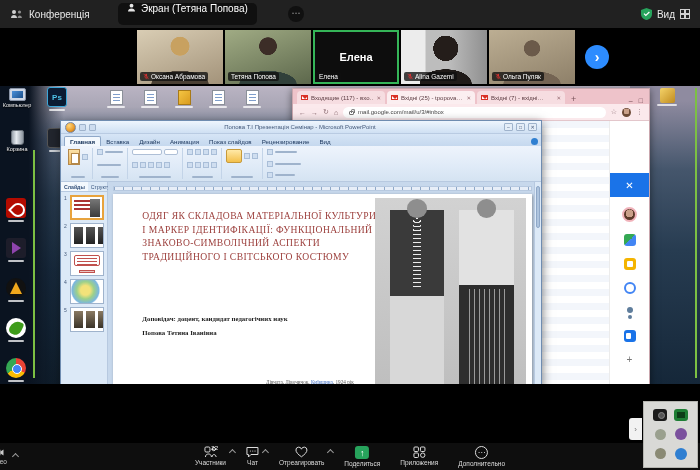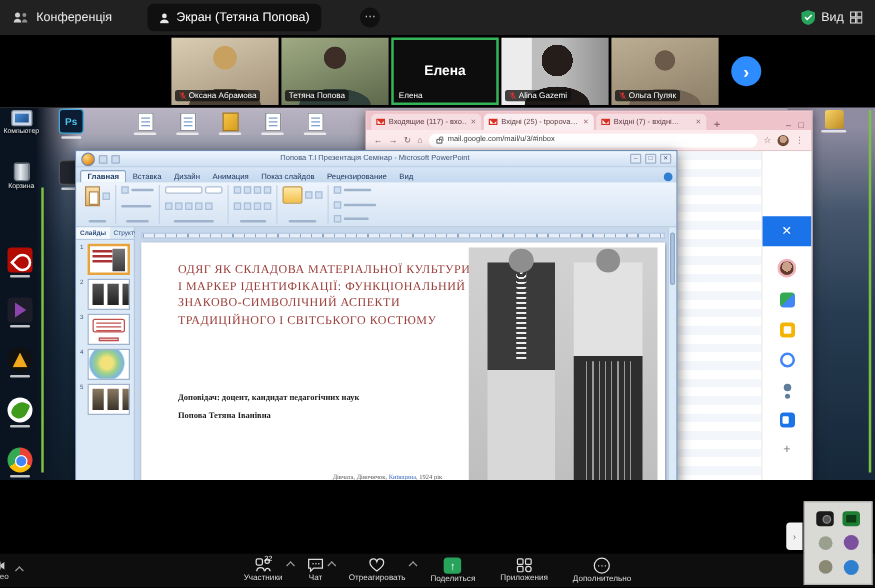--- a/index.html
+++ b/index.html
@@ -3,21 +3,21 @@
 <meta charset="utf-8">
 <style>
   * { box-sizing: border-box; margin: 0; padding: 0; }
   html,body { background:#000; }
   body { font-family:"Liberation Sans", sans-serif; }
   #app { position:relative; width:700px; height:470px; background:#000; overflow:hidden; }
 
   
   .topbar { position:absolute; left:0; top:0; width:700px; height:28px; background:#212121; display:flex; align-items:center; padding:0 10px; }
   .tb-left { display:flex; align-items:center; gap:6px; color:#e9e9e9; font-size:10px; }
-  .tb-tab { position:absolute; left:118px; top:3px; height:22px; background:#101010; border-radius:5px; display:flex; align-items:center; gap:5px; padding:0 9px; color:#fff; font-size:10px; }
+  .tb-tab { position:absolute; left:118px; top:3px; height:22px; background:#101010; border-radius:5px; display:flex; gap:5px; padding:0 9px; color:#fff; font-size:10px; }
   .tb-more { position:absolute; left:288px; top:6px; width:16px; height:16px; border-radius:50%; background:#101010; color:#cfcfcf; font-size:9px; line-height:15px; text-align:center; }
   .tb-right { margin-left:auto; display:flex; align-items:center; gap:5px; color:#e9e9e9; font-size:10px; }
   .icon-svg { display:block; }
 
   
   .filmstrip { position:absolute; left:0; top:28px; width:700px; height:58px; background:#000; display:flex; align-items:center; justify-content:center; gap:2px; padding-left:46px; }
   .tile { position:relative; width:86px; height:54px; background:#0d0d0d; overflow:hidden; flex:none;text-align:right; }
   .tile.active { outline:2px solid #35b558; outline-offset:-2px; }
   .sil { position:absolute; inset:0; }
   .p1 .sil { background:

